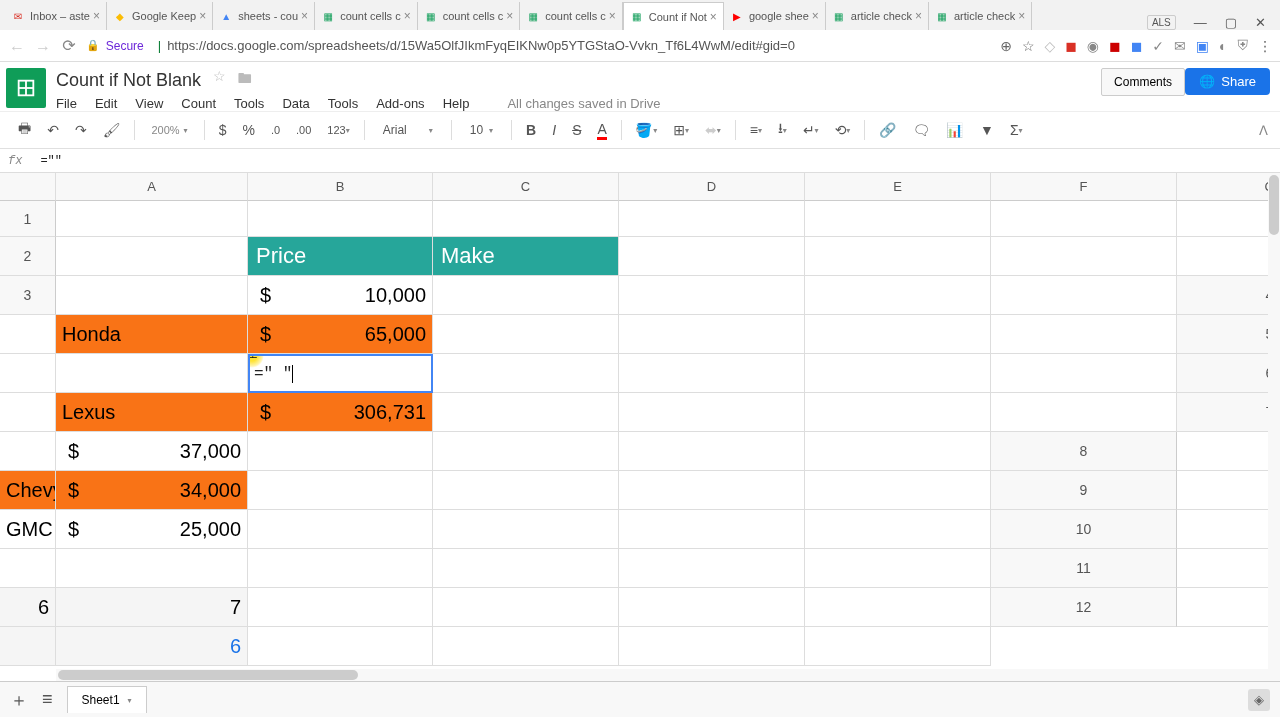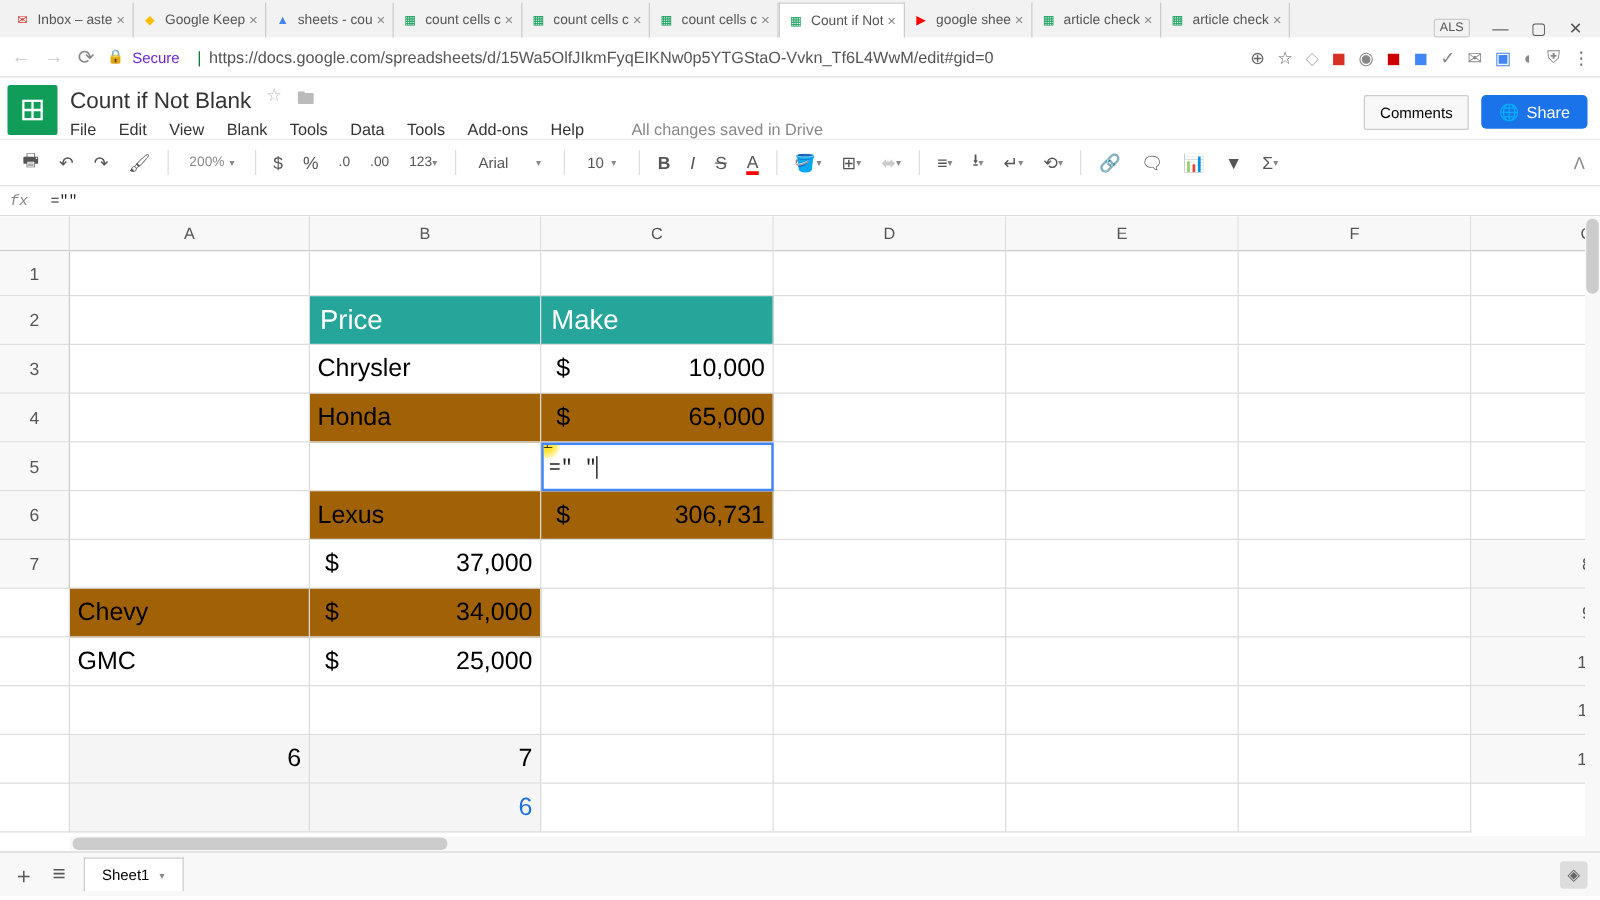--- a/index.html
+++ b/index.html
@@ -29,21 +29,21 @@
   .sheets-header { display: flex; padding: 6px 10px 0 6px; }
   .sheets-logo { width: 40px; height: 40px; background: #0f9d58; display: flex; align-items: center; justify-content: center; color: #fff; margin-right: 10px; border-radius:2px;}
   .sheets-logo svg { fill:#fff;}
   .doc-area { flex: 1; }
   .doc-title-row { display: flex; align-items: center; gap: 12px; }
   .doc-title { font-size: 18px; color: #333; }
   .doc-icons { color: #bbb; display: flex; gap: 12px; font-size:14px;}
   .menu-row { display: flex; gap: 18px; font-size: 13px; color: #333; margin-top: 4px; align-items:center;}
   .menu-row span { cursor:pointer; }
   .save-status { color: #888; margin-left: 20px; }
-  .header-right { display: flex; align-items: center; gap: 10px; }
+  .header-right { display: flex; align-items: flex-start; }
   .comments-btn { padding: 6px 12px; border: 1px solid #ccc; border-radius: 2px; font-size: 12px; background: #f8f8f8; cursor:pointer;}
   .share-btn { padding: 6px 14px; background: #1a73e8; color: #fff; border-radius: 4px; font-size: 13px; display: flex; align-items: center; gap: 6px; cursor:pointer;}
   
   
   .toolbar { display: flex; align-items: center; height: 38px; border-top: 1px solid #eee; border-bottom: 1px solid #e0e0e0; padding: 0 12px; gap: 4px; color: #555; }
   .toolbar .tb { padding: 4px 6px; cursor: pointer; font-size: 14px; display:flex; align-items:center;}
   .toolbar .sep { width: 1px; height: 20px; background: #ddd; margin: 0 4px; }
   .toolbar .zoom { font-size: 11px; color: #888; padding: 0 8px; display:flex; align-items:center; gap:4px;}
   .toolbar .font-sel { font-size: 12px; padding: 0 10px; display:flex; align-items:center; gap:6px; min-width:70px;}
   .dropdown-arrow { font-size:8px; color:#888; }
@@ -55,21 +55,21 @@
   .formula-text { font-family: 'Courier New', monospace; color:#222;}
   
   
   .grid-area { position: relative; overflow: hidden; height: 508px; background:#fff;}
   .grid { display: grid; grid-template-columns: 56px 192px 185px 186px 186px 186px 186px 186px; }
   .col-header { background: #f8f8f8; border-right: 1px solid #ddd; border-bottom: 1px solid #ccc; height: 28px; display: flex; align-items: center; justify-content: center; font-size: 13px; color: #555; }
   .row-header { background: #f8f8f8; border-right: 1px solid #ccc; border-bottom: 1px solid #ddd; display: flex; align-items: center; justify-content: center; font-size: 14px; color: #555; }
   .cell { border-right: 1px solid #ddd; border-bottom: 1px solid #ddd; padding: 0 6px; display: flex; align-items: center; font-size: 20px; overflow: hidden; white-space: nowrap; position:relative;}
   .rh-1 { height: 36px; } .rh-std { height: 39px; }
   .header-cell { background: #26a69a; color: #fff; font-size: 22px; padding-left:8px;}
-  .band { background: #a16207; }
+  .band { background: #f97316; }
   .price-cell { justify-content: space-between; }
   .price-cell .sym { margin-left:6px;}
   .count-cell { justify-content: flex-end; font-size:20px; background:#f5f5f5;}
   .count-cell.link { color:#1a73e8;}
   
   .editing-cell { border: 2px solid #4285f4; background:#fff; z-index:10; padding-left:4px;}
   .editing-cell .edit-text { font-family: 'Courier New', monospace; font-size:16px; color:#222;}
   .editing-cell .cursor { display:inline-block; width:1px; height:18px; background:#000; vertical-align:middle; animation: blink 1s infinite;}
   @keyframes blink { 50% { opacity:0; }}
   
@@ -189,21 +189,21 @@
       <span class="doc-title">Count if Not Blank</span>
       <div class="doc-icons">
         <span>☆</span>
         <span>🖿</span>
       </div>
     </div>
     <div class="menu-row">
       <span>File</span>
       <span>Edit</span>
       <span>View</span>
-      <span>Blank</span>
+      <span>Count</span>
       <span>Tools</span>
       <span>Data</span>
       <span>Tools</span>
       <span>Add-ons</span>
       <span>Help</span>
       <span class="save-status">All changes saved in Drive</span>
     </div>
   </div>
   <div class="header-right">
     <div class="comments-btn">Comments</div>
@@ -304,21 +304,20 @@
     <div class="cell rh-std"></div>
     <div class="cell rh-std header-cell">Price</div>
     <div class="cell rh-std header-cell">Make</div>
     <div class="cell rh-std"></div>
     <div class="cell rh-std"></div>
     <div class="cell rh-std"></div>
     <div class="cell rh-std"></div>
 
     <div class="row-header rh-std">3</div>
     <div class="cell rh-std"></div>
-    <div class="cell rh-std">Chrysler</div>
     <div class="cell rh-std price-cell">
         <span class="sym">$</span>
         <span>10,000</span>
       </div>
     <div class="cell rh-std"></div>
     <div class="cell rh-std"></div>
     <div class="cell rh-std"></div>
     <div class="cell rh-std"></div>
 
     <div class="row-header rh-std">4</div>

